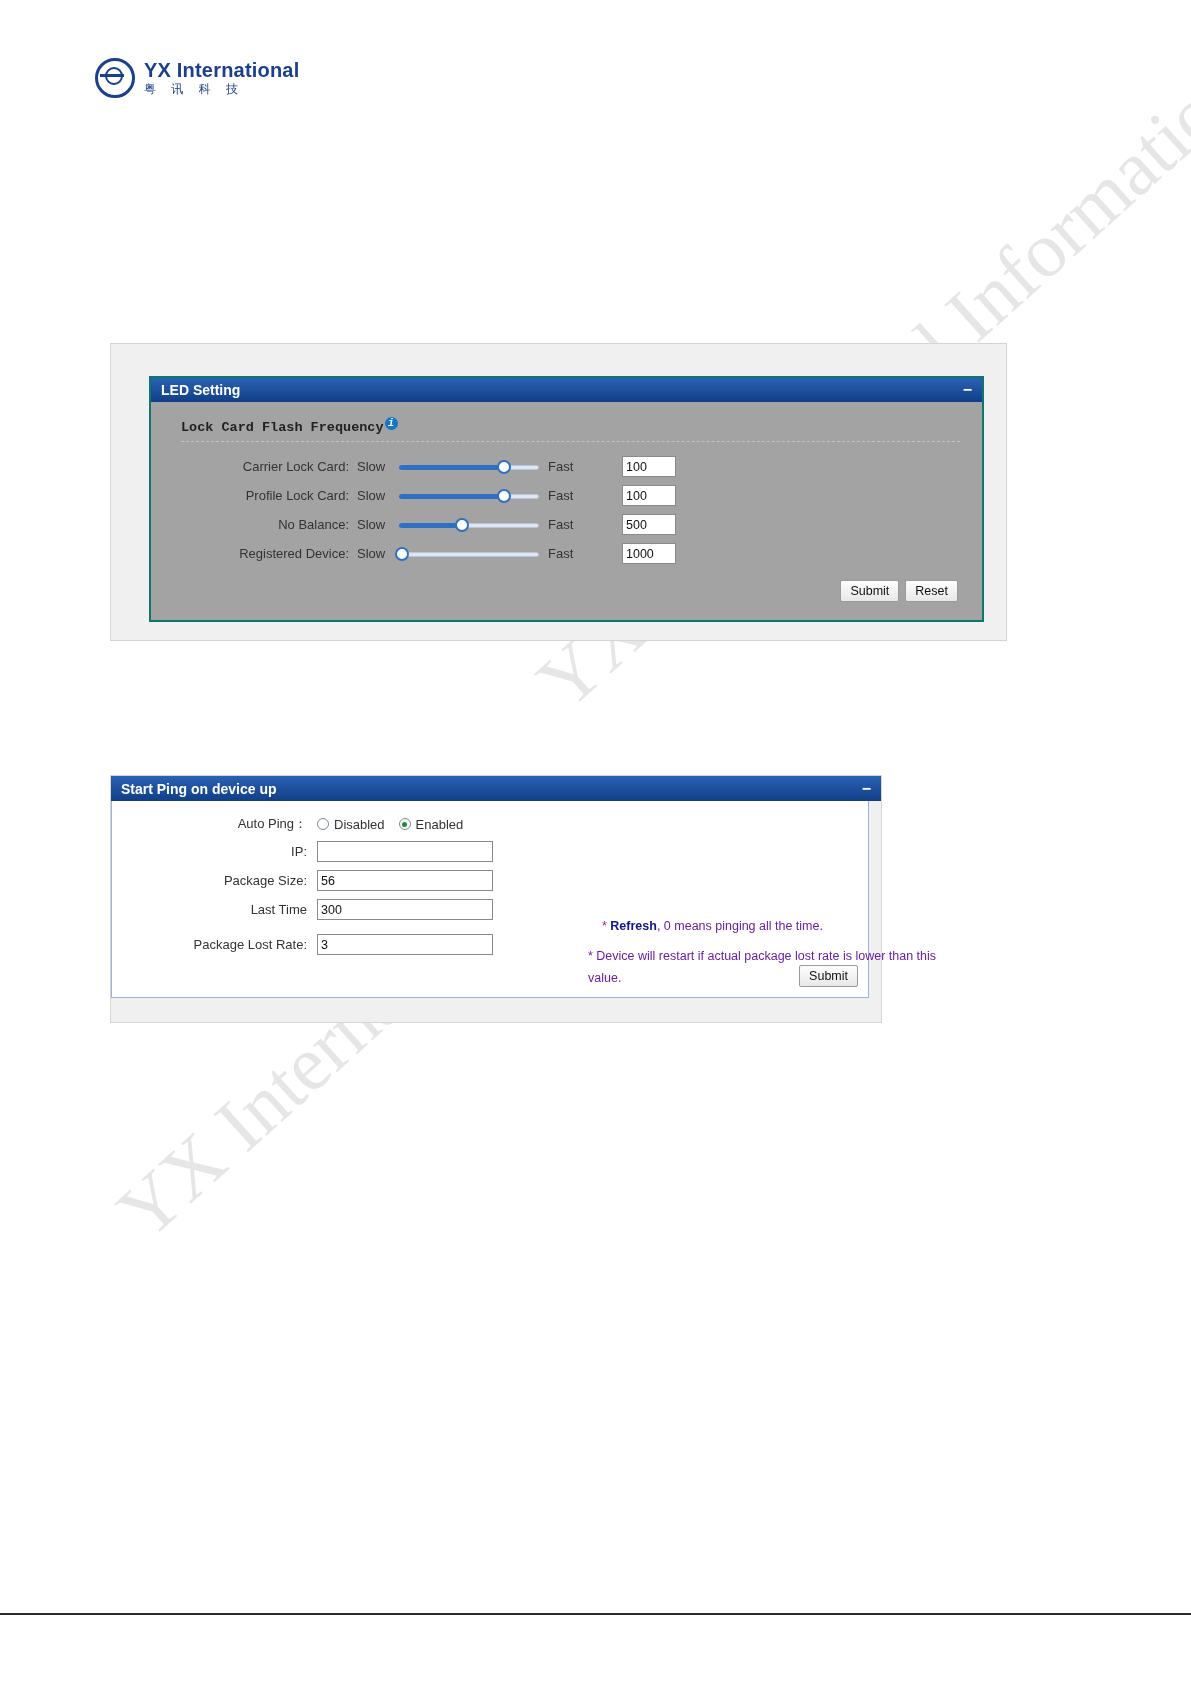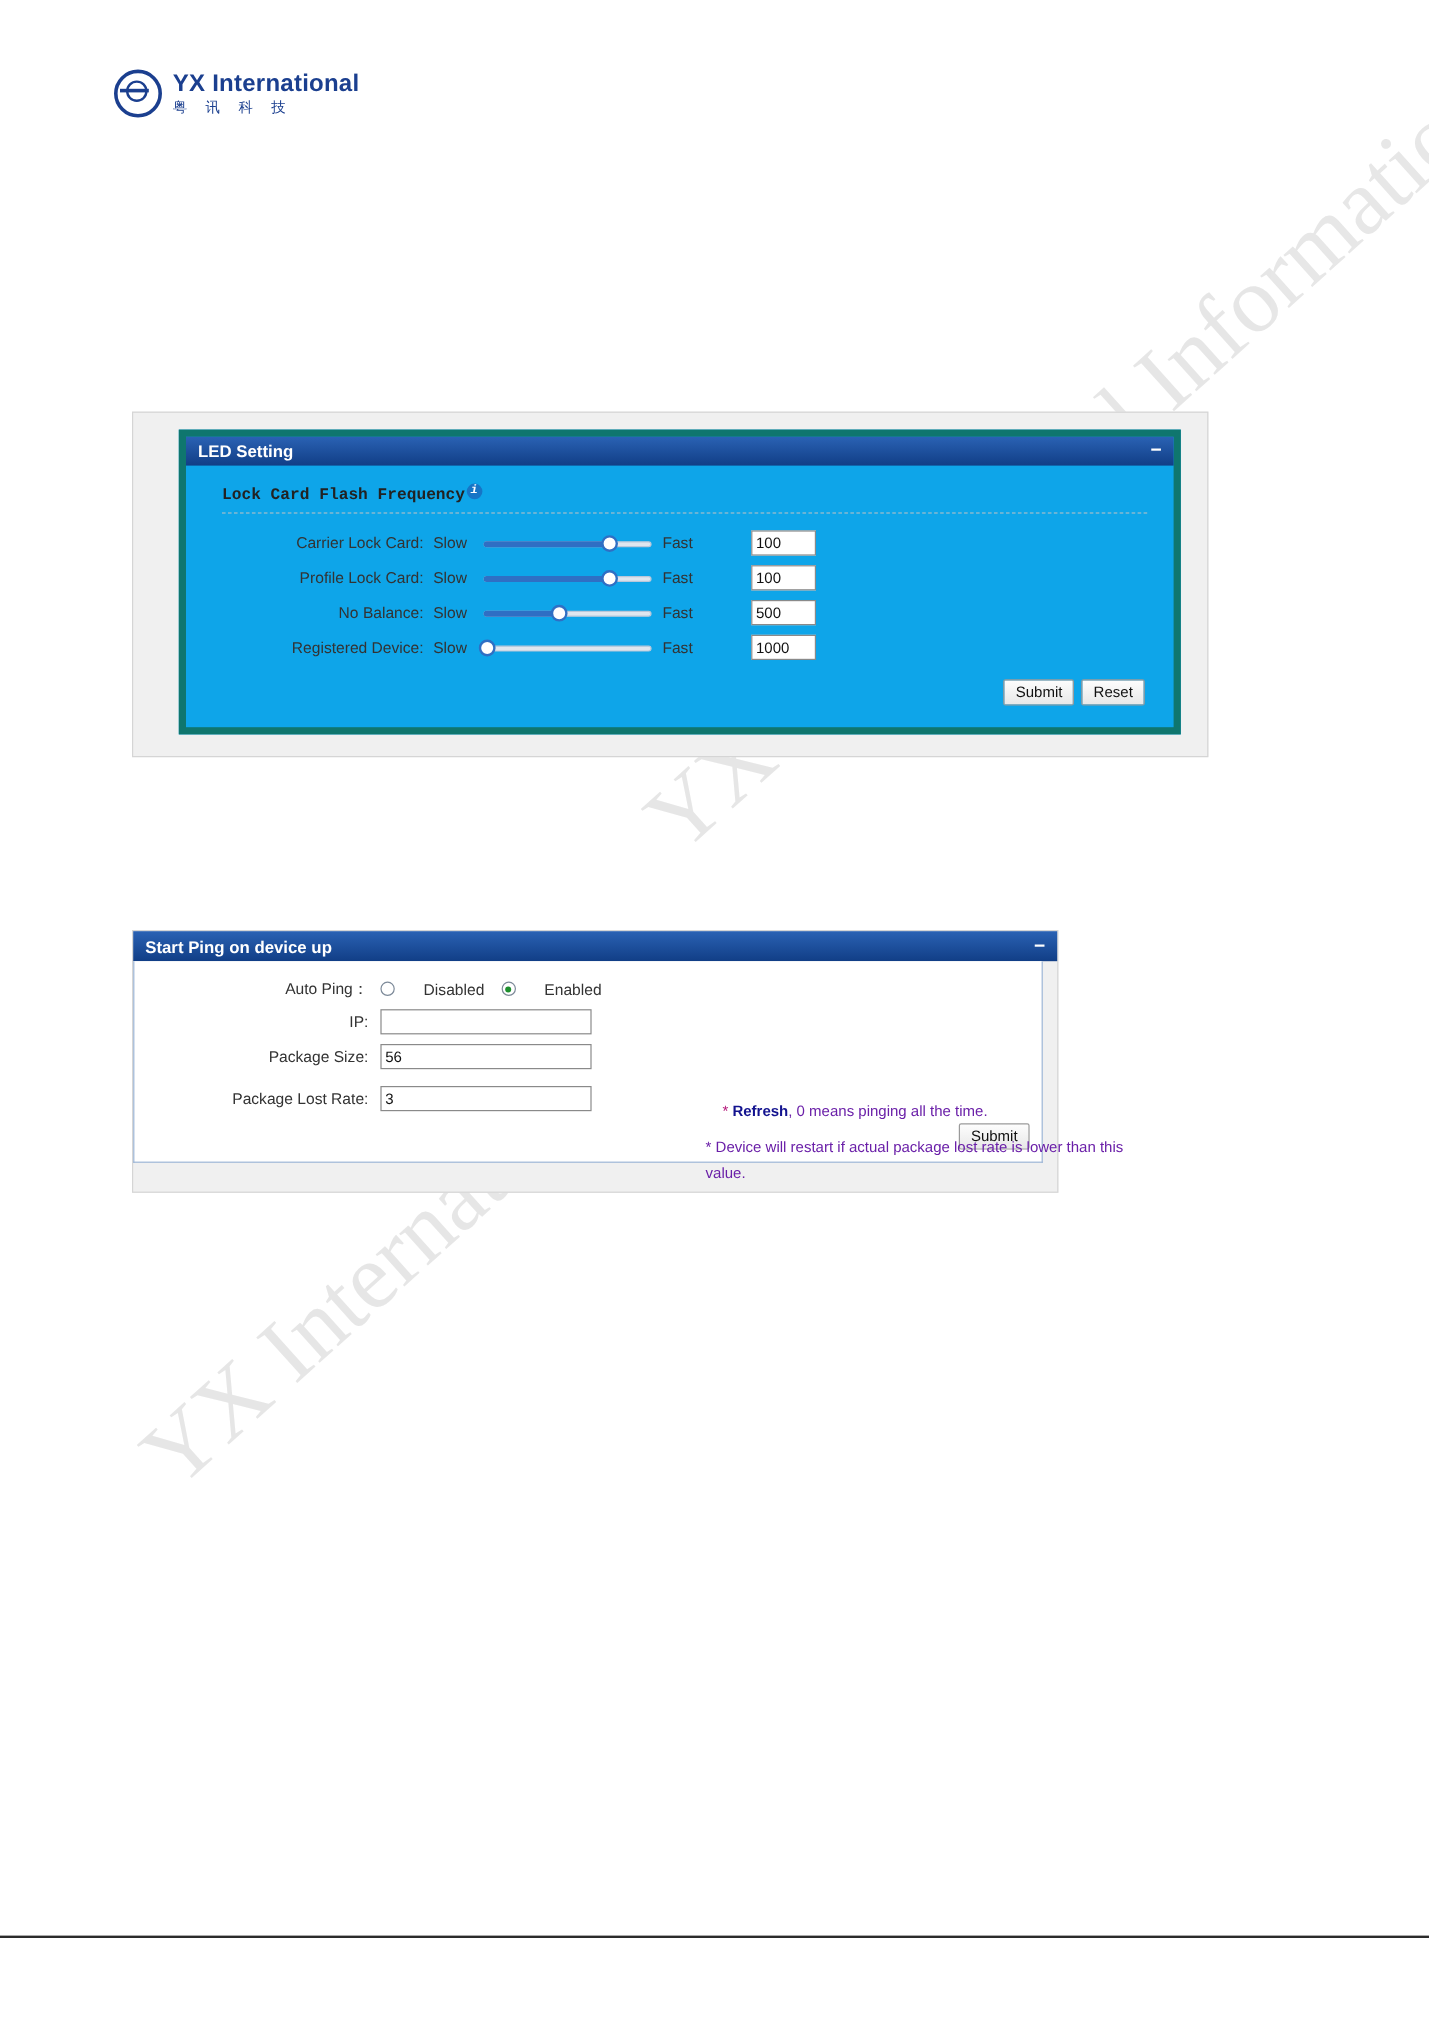--- a/index.html
+++ b/index.html
@@ -119,23 +119,23 @@
     color: #111;
     background: linear-gradient(#fdfdfd, #e8e8e8);
     border: 1px solid #9a9a9a;
     border-radius: 2px;
     padding: 3px 9px;
     cursor: pointer;
   }
   .btn-refresh { padding: 3px 11px; }
 
   .panel {
-    margin: 14px 22px 18px 38px;
-    border: 6px solid #0f766e;
-    background: #0ea5e9;
+    margin: 32px 22px 18px 38px;
+    border: 2px solid #0f766e;
+    background: #a3a3a3;
   }
   .panel-head {
     background: #1b4f9c;
     background: linear-gradient(#2a62b4, #113e86);
     color: #ffffff;
     font-size: 14px;
     font-weight: bold;
     height: 24px;
     display: flex;
     align-items: center;
@@ -288,21 +288,20 @@
     text-align: right;
     padding-right: 10px;
   }
   .radio {
     display: inline-flex;
     align-items: center;
     margin-right: 14px;
     font-size: 13px;
     color: #333;
     cursor: pointer;
-    gap: 19px;
   }
   .radio .dot {
     width: 12px;
     height: 12px;
     border-radius: 50%;
     border: 1px solid #7d8a99;
     background: #fff;
     margin-right: 5px;
     position: relative;
     box-sizing: border-box;
@@ -467,20 +466,24 @@
       <div class="form-row">
         <span class="f-label">IP:</span>
         <input class="txt-input" value="" style="">
       </div>
 
       <div class="form-row">
         <span class="f-label">Package Size:</span>
         <input class="txt-input" value="56" style="">
       </div>
 
+      <div class="form-row">
+        <span class="f-label">Last Time</span>
+        <input class="txt-input" value="300" style="">
+      </div>
 
       <div class="form-row" style="margin-top:14px">
         <span class="f-label">Package Lost Rate:</span>
         <input class="txt-input" value="3" style="">
       </div>
 
       <div class="note note-1">
         <span class="red">* </span><b>Refresh</b><span>, 0 means pinging all the time.</span>
       </div>
 

